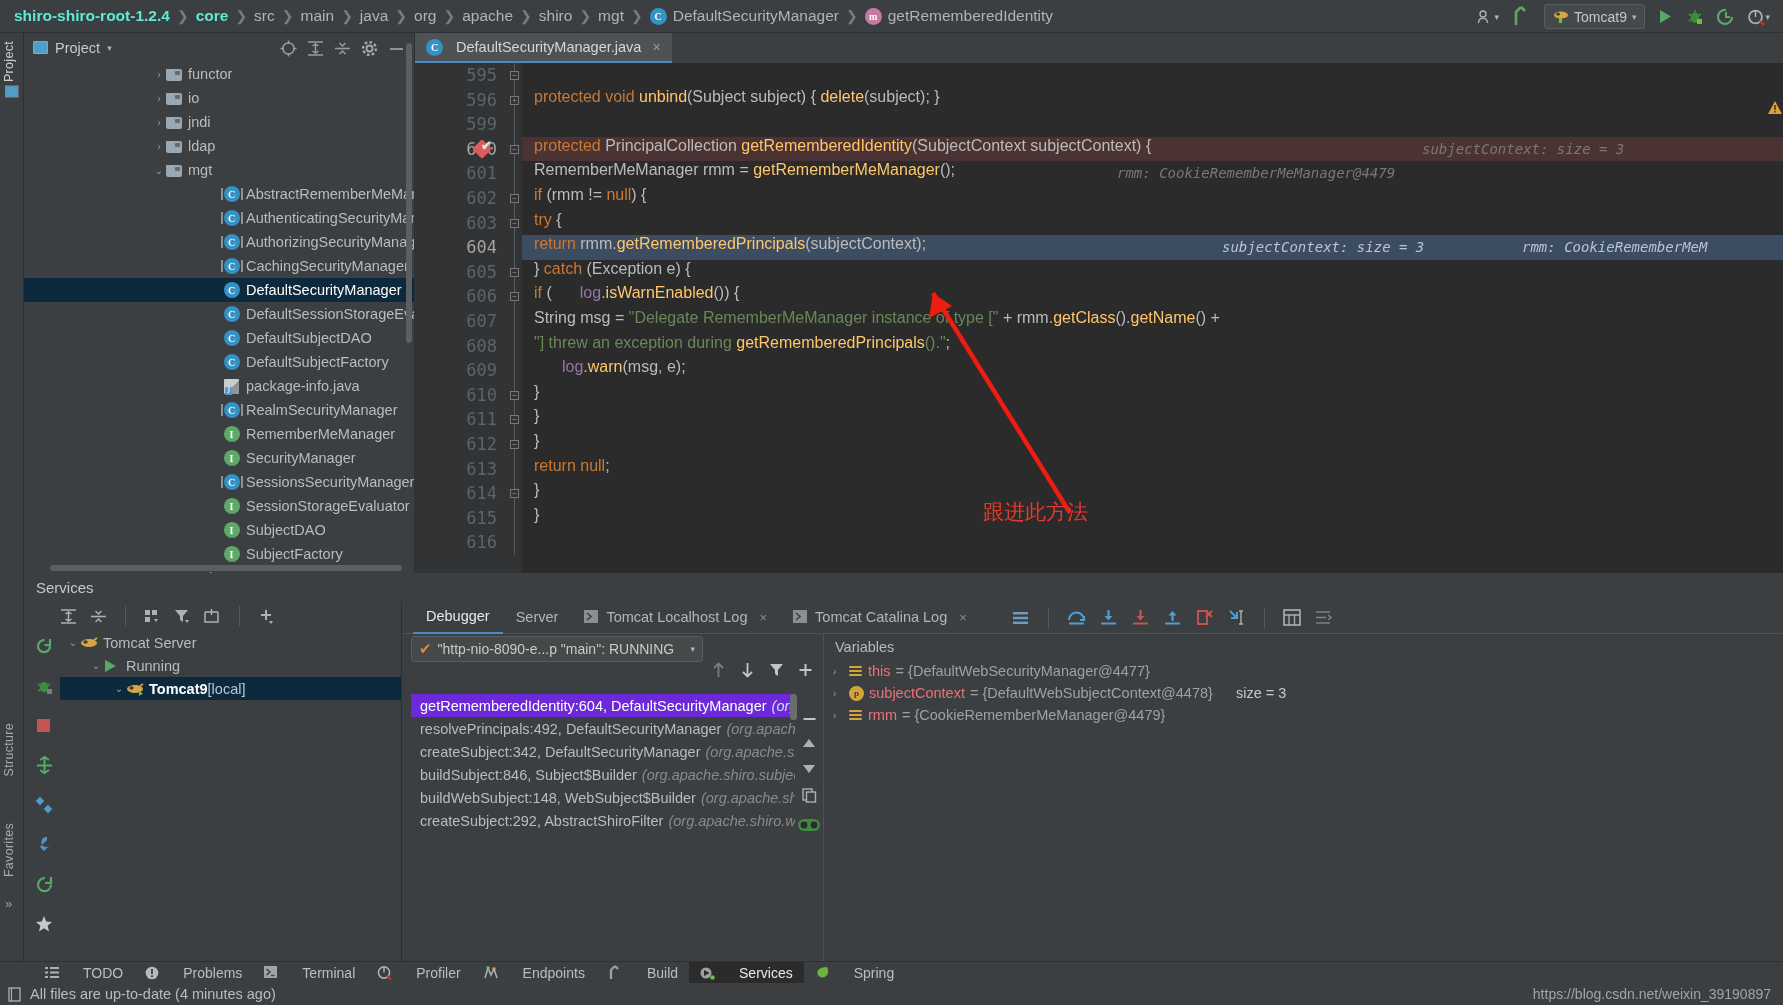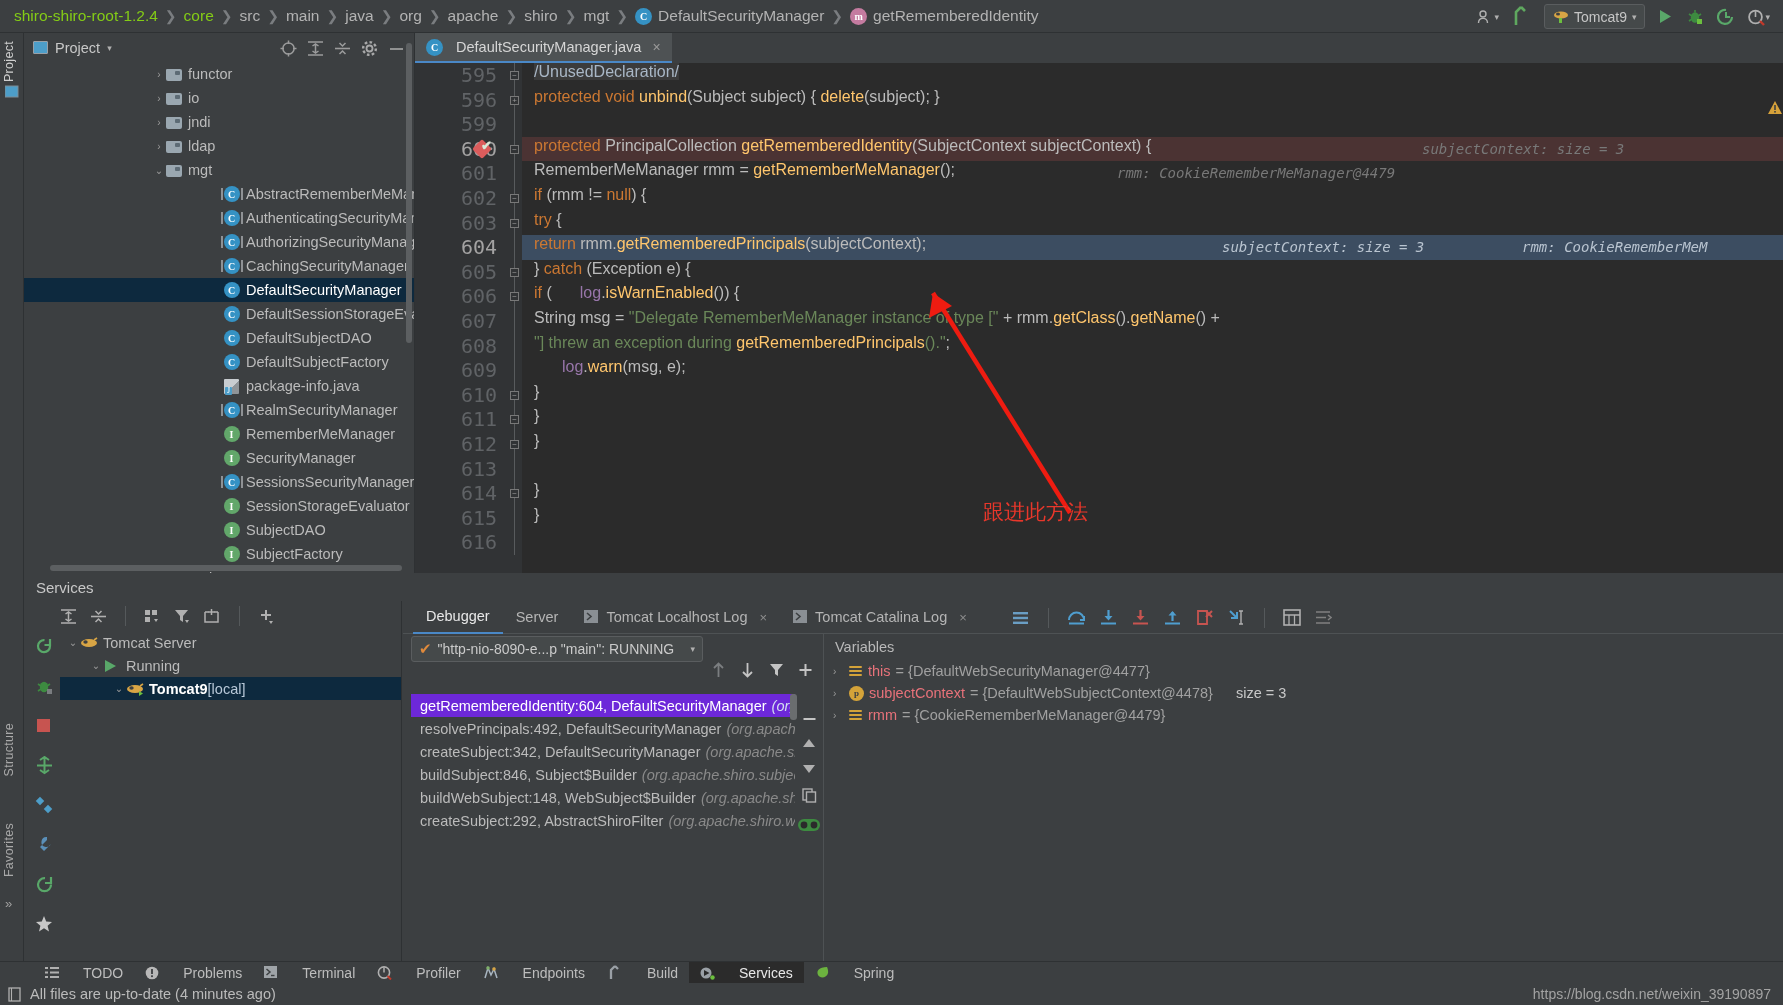--- a/index.html
+++ b/index.html
@@ -14,21 +14,21 @@
 
   
   .topbar {
     position: absolute; left: 0; top: 0; width: 1783px; height: 33px;
     background: #3c3f41; display: flex; align-items: center;
     padding-left: 14px; font-size: 15.5px; color: #bbbbbb;
     border-bottom: 1px solid #2e3133;
   }
   .crumb { display: flex; align-items: center; white-space: nowrap; }
   .crumb-text { color: #b3b3b3; }
-  .crumb-text.bold { font-weight: normal; color: #84cc16; }
+  .crumb-text.bold { font-weight: bold; color: #5eead4; }
   .crumb-sep { color: #7a7d80; margin: 0 7px; font-size: 14px; }
   .ico-circle {
     display: inline-flex; align-items: center; justify-content: center;
     width: 17px; height: 17px; border-radius: 50%; font-size: 10px;
     font-weight: bold; color: #ffffff; margin-right: 6px; font-family: "Liberation Serif", serif;
   }
   .ico-c { background: #3592c4; }
   .ico-m { background: #c47ba0; }
 
   .topbar-right {
@@ -144,21 +144,21 @@
 
   .codearea { position: absolute; left: 0; top: 30px; right: 0; bottom: 0; background: #2b2b2b; overflow: hidden; }
   .gutter {
     position: absolute; left: 0; top: 0; width: 90px; bottom: 0;
     background: #313335;
   }
   .foldcol { position: absolute; left: 90px; top: 0; width: 17px; bottom: 0; background: #313335; }
   .codepane { position: absolute; left: 107px; top: 0; right: 0; bottom: 0; }
   .lnum {
     position: absolute; right: 0; width: 86px; text-align: right;
-    color: #606366; font-family: "DejaVu Sans Mono", monospace; font-size: 20px;
+    color: #606366; font-family: "DejaVu Sans Mono", monospace; font-size: 17px;
     height: 24.6px; line-height: 24.6px; padding-right: 8px;
   }
   .lnum.cur { color: #a4a3a3; }
   .code-row { position: absolute; left: 0; right: 0; height: 24.6px; }
   .code-row.exec { background: #3c4d61; }
   .code-row.bp { background: #4b3333; }
   .code-txt { padding-left: 12px; }
 
   
   .kw { color: #cc7832; }
@@ -602,36 +602,36 @@
           <div class="foldmark" style="top: 131px;">−</div>
           <div class="foldmark" style="top: 155.6px;">−</div>
           <div class="foldmark" style="top: 204.8px;">−</div>
           <div class="foldmark" style="top: 229.4px;">−</div>
           <div class="foldmark" style="top: 327.8px;">−</div>
           <div class="foldmark" style="top: 352.4px;">−</div>
           <div class="foldmark" style="top: 377px;">−</div>
           <div class="foldmark" style="top: 426.2px;">−</div>
         </div>
       <div class="codepane" id="codepane">
-          <div class="code-row" style="top: 0px;"><span class="code-txt">    <span class="unused">/UnusedDeclaration/</span></span></div>
           <div class="code-row" style="top: 24.6px;"><span class="code-txt">    <span class="kw">protected</span> <span class="kw">void</span> <span class="mth">unbind</span>(Subject subject) { <span class="mth">delete</span>(subject); }</span></div>
           <div class="code-row" style="top: 49.2px;"><span class="code-txt"></span></div>
           <div class="code-row bp" style="top: 73.8px;"><span class="code-txt">    <span class="kw">protected</span> PrincipalCollection <span class="mth">getRememberedIdentity</span>(SubjectContext subjectContext) {</span><span class="hint" style="position: absolute; left: 900px; top: 0px; font-family: &quot;DejaVu Sans Mono&quot;, monospace; font-size: 14px; line-height: 24.6px;">subjectContext:  size = 3</span></div>
           <div class="code-row" style="top: 98.4px;"><span class="code-txt">        RememberMeManager rmm = <span class="mth">getRememberMeManager</span>();</span><span class="hint" style="position: absolute; left: 595px; top: 0px; font-family: &quot;DejaVu Sans Mono&quot;, monospace; font-size: 14px; line-height: 24.6px;">rmm: CookieRememberMeManager@4479</span></div>
           <div class="code-row" style="top: 123px;"><span class="code-txt">        <span class="kw">if</span> (rmm != <span class="kw">null</span>) {</span></div>
           <div class="code-row" style="top: 147.6px;"><span class="code-txt">            <span class="kw">try</span> {</span></div>
           <div class="code-row exec" style="top: 172.2px;"><span class="code-txt">                <span class="kw">return</span> rmm.<span class="mth">getRememberedPrincipals</span>(subjectContext);</span><span class="hint-sel" style="position: absolute; left: 700px; top: 0px; font-family: &quot;DejaVu Sans Mono&quot;, monospace; font-size: 14px; line-height: 24.6px;">subjectContext:  size = 3</span><span class="hint-sel" style="position: absolute; left: 1000px; top: 0px; font-family: &quot;DejaVu Sans Mono&quot;, monospace; font-size: 14px; line-height: 24.6px;">rmm: CookieRememberMeM</span></div>
           <div class="code-row" style="top: 196.8px;"><span class="code-txt">            } <span class="kw">catch</span> (Exception e) {</span></div>
           <div class="code-row" style="top: 221.4px;"><span class="code-txt">                <span class="kw">if</span> (<span class="fld">log</span>.<span class="mth">isWarnEnabled</span>()) {</span></div>
           <div class="code-row" style="top: 246px;"><span class="code-txt">                    String msg = <span class="str">"Delegate RememberMeManager instance of type ["</span> + rmm.<span class="mth">getClass</span>().<span class="mth">getName</span>() +</span></div>
           <div class="code-row" style="top: 270.6px;"><span class="code-txt">                        <span class="str">"] threw an exception during <span class="mth">getRememberedPrincipals</span>()."</span>;</span></div>
           <div class="code-row" style="top: 295.2px;"><span class="code-txt">                    <span class="fld">log</span>.<span class="mth">warn</span>(msg, e);</span></div>
           <div class="code-row" style="top: 319.8px;"><span class="code-txt">                }</span></div>
           <div class="code-row" style="top: 344.4px;"><span class="code-txt">            }</span></div>
           <div class="code-row" style="top: 369px;"><span class="code-txt">        }</span></div>
+          <div class="code-row" style="top: 393.6px;"><span class="code-txt">        <span class="kw">return</span> <span class="kw">null</span>;</span></div>
           <div class="code-row" style="top: 418.2px;"><span class="code-txt">    }</span></div>
           <div class="code-row" style="top: 442.8px;"><span class="code-txt">}</span></div>
           <div class="code-row" style="top: 467.4px;"><span class="code-txt"></span></div>
         </div>
 
       <div class="warnstrip">
         <svg width="14" height="13" viewBox="0 0 14 13">
             <path d="M7 0 L14 13 L0 13 Z" fill="#d6a13a"></path>
             <rect x="6.2" y="4" width="1.6" height="5" fill="#3c3f41"></rect>
             <rect x="6.2" y="10" width="1.6" height="1.6" fill="#3c3f41"></rect>

